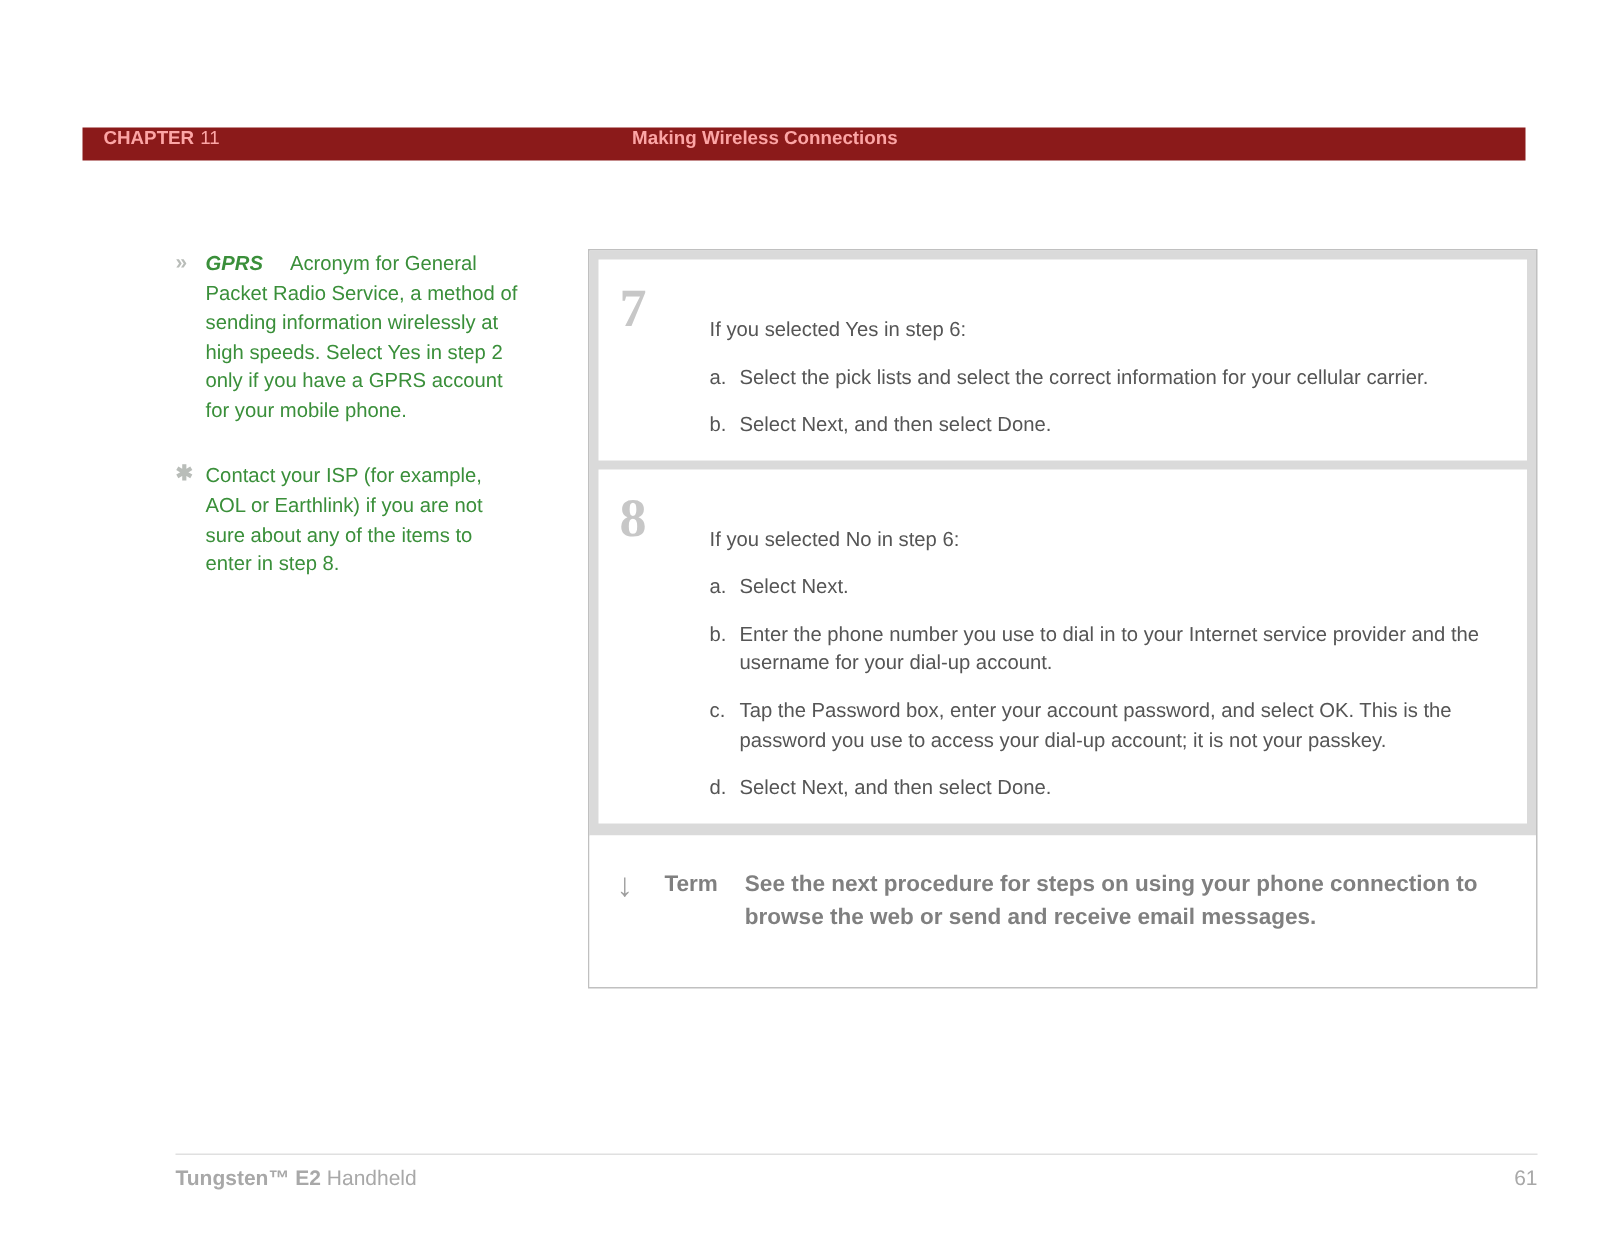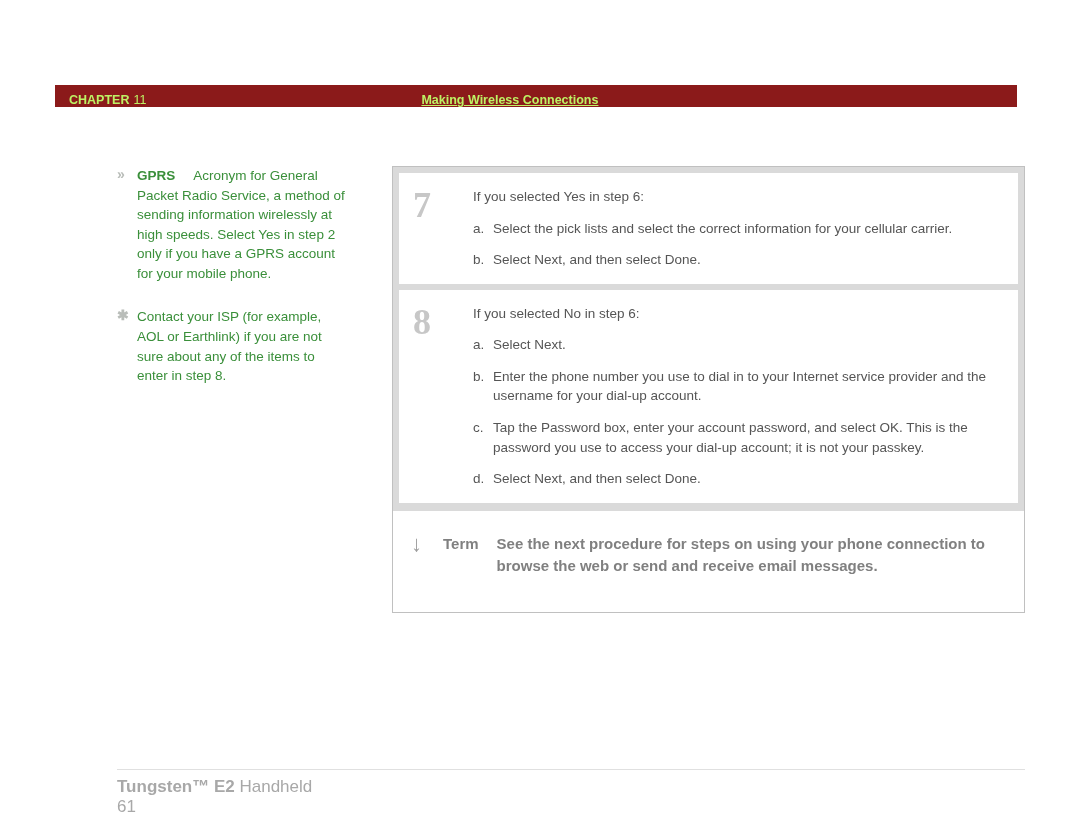--- a/index.html
+++ b/index.html
@@ -12,28 +12,28 @@
     color: #555;
     position: relative;
   }
   .header-bar {
     position: absolute;
     top: 85px;
     left: 55px;
     right: 63px;
     height: 22px;
     background: #8b1a1a;
-    color: #bef264;
-    display: flex;
-    align-items: flex-end;
+    color: #fca5a5;
+    display: flex;
+    align-items: flex-start;
     padding: 0 14px;
     font-size: 12.5px;
   }
   .header-bar .ch { font-weight: 700; margin-right: 4px; }
-  .header-bar .title { font-weight: 700; margin-left: 275px; text-decoration: underline; }
+  .header-bar .title { font-weight: 700; margin-left: 275px; }
   .page {
     position: absolute;
     top: 166px;
     left: 117px;
     right: 55px;
     display: flex;
     gap: 45px;
   }
   .sidebar {
     width: 230px;
@@ -46,21 +46,21 @@
   .side-icon {
     width: 20px;
     flex: 0 0 20px;
     color: #b9bdb9;
     font-weight: 700;
     font-size: 14px;
     line-height: 1.2;
   }
   .side-body { flex: 1; }
   .side-label { color: #b9bdb9; font-weight: 700; display: block; margin-bottom: 2px; }
-  .side-term { color: #3a8f3a; font-weight: 700; }
+  .side-term { color: #3a8f3a; font-weight: 700; font-style: italic; }
   .main {
     flex: 1;
     border: 1px solid #c0c0c0;
   }
   .steps-wrap {
     background: #dadada;
     padding: 6px;
     padding-bottom: 2px;
   }
   .step {
@@ -76,20 +76,21 @@
     font-weight: 800;
     color: #c7c7c7;
     line-height: 1;
     font-family: Georgia, "Times New Roman", serif;
   }
   .stepbody {
     flex: 1;
     color: #555;
     font-size: 13.5px;
     line-height: 1.45;
+    margin-top: 23px;
   }
   .stepbody .intro { margin-bottom: 12px; }
   .ol { padding-left: 0; }
   .ol .li { display: flex; margin-bottom: 12px; }
   .ol .li:last-child { margin-bottom: 0; }
   .ol .letter { width: 20px; flex: 0 0 20px; }
   .done-row {
     background: #fff;
     display: flex;
     align-items: flex-start;
@@ -115,25 +116,24 @@
     font-weight: 800;
     flex: 1;
   }
   .footer {
     position: absolute;
     top: 769px;
     left: 117px;
     right: 55px;
     display: flex;
     justify-content: space-between;
-    font-size: 17px;
+    font-size: 14px;
     color: #a8a8a8;
     border-top: 1px solid #e0e0e0;
     padding-top: 7px;
-    flex-direction: column;
   }
   .footer .prod .tm { font-weight: 700; }
 </style>
 </head>
 <body>
 
 <div class="header-bar">
   <span class="ch">CHAPTER</span>
   <span>11</span>
   <span class="title">Making Wireless Connections</span>

